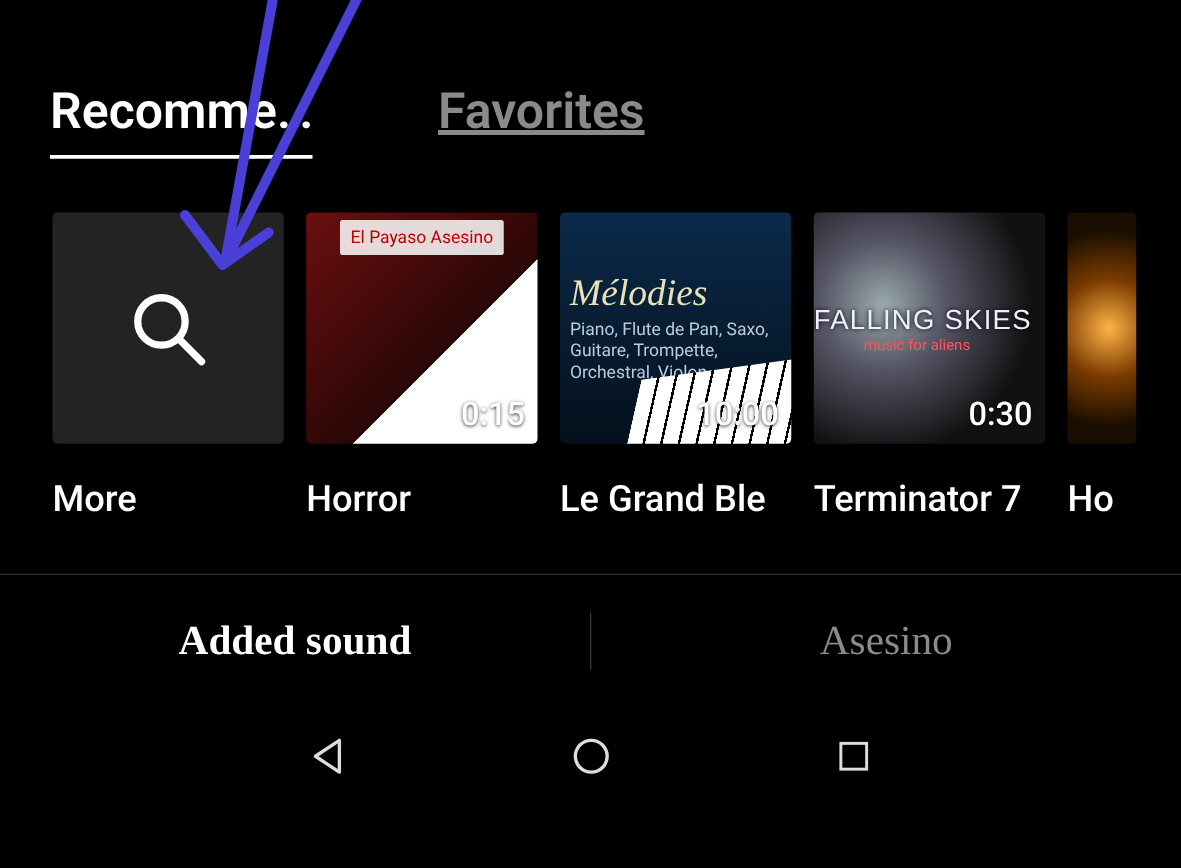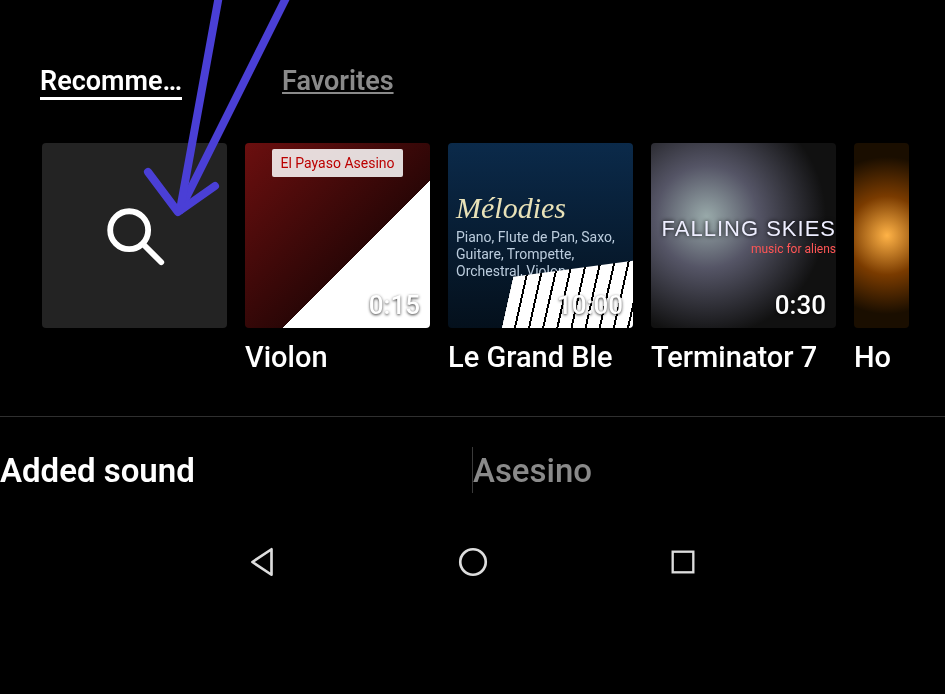--- a/index.html
+++ b/index.html
@@ -11,42 +11,43 @@
       color: #fff;
       overflow: hidden;
       position: relative;
     }
     .tabs {
       display: flex;
       gap: 100px;
       padding: 65px 40px 25px 40px;
     }
     .tab {
-      font-size: 27px;
+      font-size: 40px;
       font-weight: 600;
       cursor: pointer;
+      padding-bottom: 12px;
     }
     .tab.active {
       color: #ffffff;
       border-bottom: 3px solid #ffffff;
     }
     .tab.inactive {
       color: #8a8a8a;
       text-decoration: underline;
     }
     .carousel {
       display: flex;
       gap: 18px;
       padding: 18px 42px 0 42px;
       overflow: hidden;
     }
     .tile-wrap {
       display: flex;
       flex-direction: column;
-      gap: 12px;
+      gap: 28px;
       flex-shrink: 0;
     }
     .tile {
       width: 185px;
       height: 185px;
       position: relative;
       border-radius: 4px;
       overflow: hidden;
       cursor: pointer;
       display: flex;
@@ -86,23 +87,24 @@
       margin-top: 42px;
       border-top: 1px solid #2f2f2f;
     }
     .sound-row {
       display: flex;
       align-items: center;
       padding: 30px 0;
     }
     .sound-cell {
       flex: 1;
-      text-align: left;
+      text-align: center;
       font-size: 33px;
       font-weight: 600;
+      font-family: Liberation Serif, serif;
     }
     .sound-cell.inactive { color: #8a8a8a; font-weight: 500; }
     .sound-vsep {
       width: 1px; height: 46px; background: #3a3a3a;
     }
     .navbar {
       display: flex;
       justify-content: center;
       gap: 160px;
       padding-top: 14px;
@@ -117,21 +119,21 @@
       top: 0; left: 0;
       pointer-events: none;
       z-index: 50;
     }
     
     .art-horror { background: linear-gradient(135deg,#6b0f0f,#2a0606 60%,#fff 0%); display:flex; align-items:flex-start; }
     .art-horror .overlay-title{ font-size:14px; color:#b00; padding:6px 8px; background:rgba(255,255,255,.85); border-radius:2px; margin:6px;}
     .art-melodies { background: linear-gradient(180deg,#0b2a4a,#04101c); display:flex; flex-direction:column; align-items:flex-start; padding:8px; }
     .art-melodies .mel-title{ font-family: Georgia, serif; font-size:30px; color:#e9e2b8; font-style:italic; }
     .art-melodies .mel-sub{ font-size:14px; color:#bcd; line-height:1.2; margin-top:4px;}
-    .art-terminator { background: radial-gradient(circle at 30% 40%, #9aa 0%, #556 30%, #111 70%); display:flex; flex-direction:column; align-items:flex-end; justify-content:center; }
+    .art-terminator { background: radial-gradient(circle at 30% 40%, #9aa 0%, #556 30%, #111 70%); display:flex; flex-direction:column; align-items:flex-start; justify-content:center; }
     .art-terminator .fs{ font-family: Impact, sans-serif; font-size:22px; letter-spacing:1px; color:#eef; text-shadow:0 0 4px #000;}
     .art-terminator .mfa{ font-size:12px; color:#f55;margin-left:40px;}
     .art-partial { background: radial-gradient(circle at 60% 50%, #ffb347 0%, #7a3b00 40%, #1a0e00 80%); }
     .piano {
       position:absolute; bottom:0; right:0; width:130px; height:70px;
       background: repeating-linear-gradient(90deg,#fff 0 12px,#000 12px 14px);
       transform: skewX(-20deg) rotate(-8deg);
       transform-origin: bottom right;
     }
   </style>
@@ -153,28 +155,29 @@
 
 <div class="carousel">
 
   <div class="tile-wrap">
     <div class="tile more">
       <svg class="search-icon-svg" viewBox="0 0 48 48" stroke="#fff" stroke-width="4" fill="none" stroke-linecap="round">
         <circle cx="20" cy="20" r="13"></circle>
         <line x1="30" y1="30" x2="42" y2="42"></line>
       </svg>
     </div>
+    <div class="tile-label">More</div>
   </div>
 
   <div class="tile-wrap">
     <div class="tile art art-horror">
       <span class="overlay-title">El Payaso Asesino</span>
       <span class="tile-duration">0:15</span>
     </div>
-    <div class="tile-label">Violon</div>
+    <div class="tile-label">Horror</div>
   </div>
 
   <div class="tile-wrap">
     <div class="tile art art-melodies">
       <span class="mel-title">Mélodies</span>
       <span class="mel-sub">Piano, Flute de Pan, Saxo, Guitare, Trompette, Orchestral, Violon…</span>
       <div class="piano"></div>
       <span class="tile-duration">10:00</span>
     </div>
     <div class="tile-label">Le Grand Ble</div>

